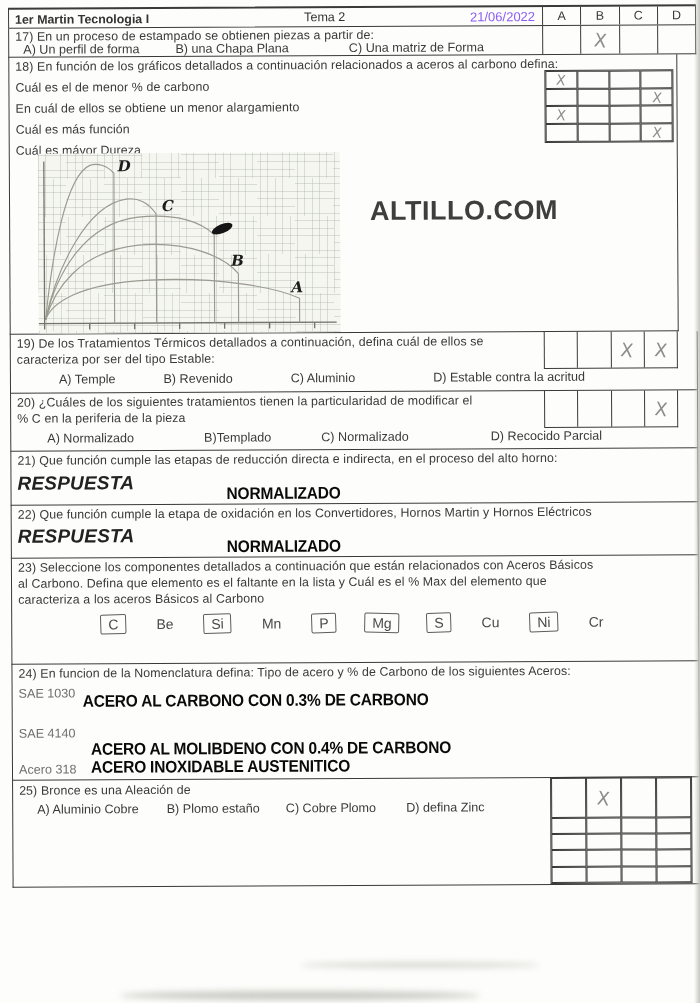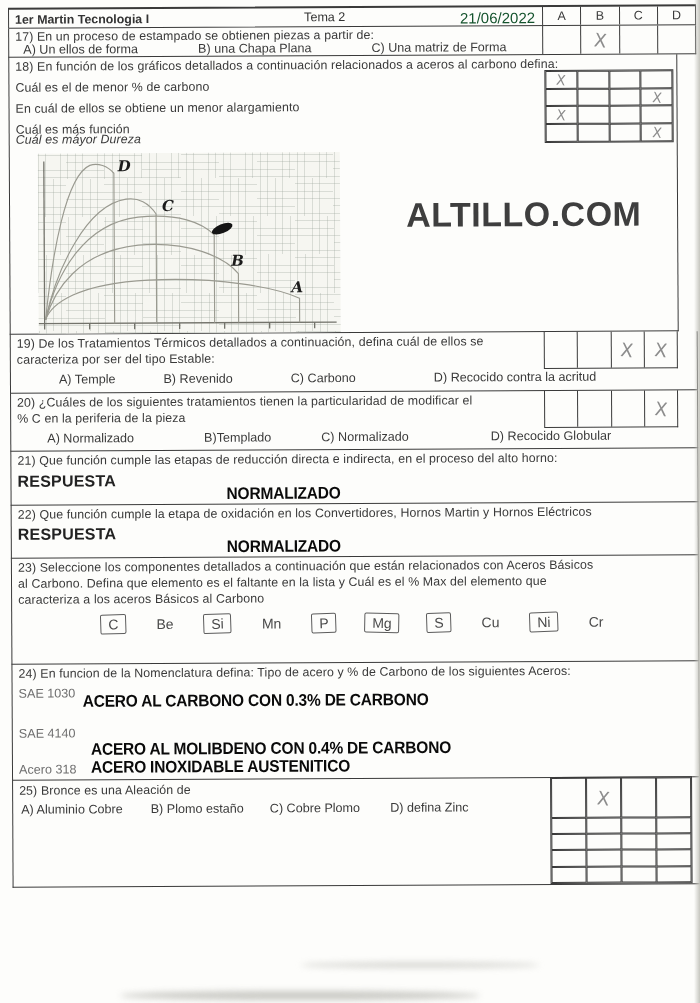--- a/index.html
+++ b/index.html
@@ -36,63 +36,63 @@
   .mini .mcell{
     box-sizing:border-box;border:0.9px solid #3a3a3a;
     display:flex;align-items:center;justify-content:center;
   }
   .stack{position:absolute;display:grid;border:1.6px solid #3a3a3a;}
   .stack .mcell{box-sizing:border-box;border:0.9px solid #3a3a3a;display:flex;align-items:center;justify-content:center;}
   .ink-bold{
     position:absolute;font-weight:bold;color:#0a0a0a;font-size:15.5px;
     letter-spacing:-0.2px;white-space:nowrap;transform:scaleY(1.08);
   }
-  .resp{position:absolute;font-weight:bold;color:#222;font-size:16px;letter-spacing:0.2px;}
+  .resp{position:absolute;font-weight:bold;color:#222;font-size:19px;letter-spacing:0.2px;font-style:italic;}
   .saelabel{position:absolute;color:#6f6f6f;font-size:12.6px;white-space:nowrap;}
   
   .chart{
     position:absolute;background:#f6f6f1;
     background-image:
       repeating-linear-gradient(0deg, rgba(150,160,150,0.30) 0 0.8px, transparent 0.8px 7.4px),
       repeating-linear-gradient(90deg, rgba(150,160,150,0.30) 0 0.8px, transparent 0.8px 7.4px);
   }
   .chart svg{position:absolute;left:0;top:0;}
   .curve-label{font-family:"DejaVu Serif",serif;font-style:italic;font-weight:bold;font-size:15px;fill:#1b1b1b;}
   .watermark{
-    position:absolute;font-weight:bold;font-size:34px;color:#3e3e3e;
-    letter-spacing:0.5px;white-space:nowrap;margin-left:36px;
+    position:absolute;font-weight:bold;font-size:27px;color:#3e3e3e;
+    letter-spacing:0.5px;white-space:nowrap;
   }
   
   .elements{position:absolute;display:flex;align-items:center;gap:27px;font-size:14px;color:#4a4a4a;}
   .elements .el{display:inline-block;padding:1px 3px;}
   .elements .el.boxed{
     border:1.6px solid #5c5c5c;border-radius:2px;padding:1px 7px;
     transform:rotate(-1.6deg);
   }
   .elements .el.boxed:nth-child(even){transform:rotate(1.4deg);}
   
   .q17-opts span:nth-child(1){margin-left:14px}
-  .q17-opts span:nth-child(2){margin-left:60px}
+  .q17-opts span:nth-child(2){margin-left:36px}
   .q17-opts span:nth-child(3){margin-left:60px}
   .q19-opts span:nth-child(1){margin-left:48px}
   .q19-opts span:nth-child(2){margin-left:48px}
   .q19-opts span:nth-child(3){margin-left:58px}
   .q19-opts span:nth-child(4){margin-left:78px}
   .q20-opts span:nth-child(1){margin-left:36px}
   .q20-opts span:nth-child(2){margin-left:70px}
   .q20-opts span:nth-child(3){margin-left:50px}
   .q20-opts span:nth-child(4){margin-left:82px}
-  .q25-opts span:nth-child(1){margin-left:2px}
+  .q25-opts span:nth-child(1){margin-left:18px}
   .q25-opts span:nth-child(2){margin-left:28px}
   .q25-opts span:nth-child(3){margin-left:26px}
   .q25-opts span:nth-child(4){margin-left:30px}
   
   .h-title{position:absolute;left:6px;top:3px;font-size:12.4px;font-weight:bold;color:#333;white-space:nowrap;}
   .h-tema{position:absolute;left:295px;top:2px;font-size:12.6px;color:#333;}
-  .h-date{position:absolute;right:160px;top:2px;font-size:15px;color:#14532d;text-align:right;}
+  .h-date{position:absolute;right:160px;top:2px;font-size:13px;color:#8b5cf6;text-align:right;}
   
   .edge-right{position:absolute;right:0;top:0;width:6px;height:100%;
     background:linear-gradient(to left,#c6c6bf,rgba(198,198,191,0));}
   .smudge{position:absolute;background:#b9b9b3;filter:blur(3px);border-radius:50%;opacity:0.55;}
 </style>
 </head>
 <body>
 
 <div class="sheet">
 
@@ -104,21 +104,21 @@
       <div class="cell" style="width:38.25px;">A</div>
       <div class="cell" style="width:38.25px;">B</div>
       <div class="cell" style="width:38.25px;">C</div>
       <div class="cell" style="width:38.25px;">D</div>
     </div>
   </div>
 
   <div class="row" style="top:21px;height:29px;width:688px;">
     <div class="qline" style="top:1px;">17) En un proceso de estampado se obtienen piezas a partir de:</div>
     <div class="opts q17-opts" style="top:14px;">
-      <span>A) Un ellos de forma</span>
+      <span>A) Un perfil de forma</span>
       <span>B) una Chapa Plana</span>
       <span>C) Una matriz de Forma</span>
     </div>
     <div class="agrid" style="right:0;width:153px;">
       <div class="cell" style="width:38.25px;">
           <span class="xmark"></span>
         </div>
       <div class="cell" style="width:38.25px;">
           <span class="xmark">X</span>
         </div>
@@ -129,21 +129,21 @@
           <span class="xmark"></span>
         </div>
     </div>
   </div>
 
   <div class="row" style="top:50px;height:277px;width:669px;">
     <div class="qline" style="top:2px;">18) En función de los gráficos detallados a continuación relacionados a aceros al carbono defina:</div>
     <div class="qline" style="top:23px;">Cuál es el de menor % de carbono</div>
     <div class="qline" style="top:44px;">En cuál de ellos se obtiene un menor alargamiento</div>
     <div class="qline" style="top:65px;">Cuál es más función</div>
-    <div class="qline" style="top:75px;font-style:italic;">Cuál es máyor Dureza</div>
+    <div class="qline" style="top:86px;">Cuál es máyor Dureza</div>
 
     <div class="mini" style="left:535px;top:15px;width:127px;grid-template-columns:repeat(4,1fr);grid-template-rows:repeat(4,17.7px);">
       <div class="mcell">
           <span class="xmark">X</span>
         </div>
       <div class="mcell">
           <span class="xmark"></span>
         </div>
       <div class="mcell">
           <span class="xmark"></span>
@@ -217,22 +217,22 @@
 
     <span class="watermark" style="left:360px;top:140px;">ALTILLO.COM</span>
   </div>
 
   <div class="row" style="top:327px;height:59px;width:688px;">
     <div class="qline" style="top:2px;">19) De los Tratamientos Térmicos detallados a continuación, defina cuál de ellos se</div>
     <div class="qline" style="top:18px;">caracteriza por ser del tipo Estable:</div>
     <div class="opts q19-opts" style="top:38px;">
       <span>A) Temple</span>
       <span>B) Revenido</span>
-      <span>C) Carbono</span>
-      <span>D) Recocido contra la acritud</span>
+      <span>C) Aluminio</span>
+      <span>D) Estable contra la acritud</span>
     </div>
     <div class="agrid" style="right:19px;width:134px;height:37px;border-bottom:1.7px solid #3a3a3a;border-right:1.7px solid #3a3a3a;">
       <div class="cell" style="width:33.5px;">
           <span class="xmark"></span>
         </div>
       <div class="cell" style="width:33.5px;">
           <span class="xmark"></span>
         </div>
       <div class="cell" style="width:33.5px;">
           <span class="xmark">X</span>
@@ -243,21 +243,21 @@
     </div>
   </div>
 
   <div class="row" style="top:386px;height:58px;width:688px;">
     <div class="qline" style="top:2px;">20)  ¿Cuáles de los siguientes tratamientos tienen la particularidad de modificar el</div>
     <div class="qline" style="top:18px;">% C en la periferia de la pieza</div>
     <div class="opts q20-opts" style="top:38px;">
       <span>A) Normalizado</span>
       <span>B)Templado</span>
       <span>C) Normalizado</span>
-      <span>D) Recocido Globular</span>
+      <span>D) Recocido Parcial</span>
     </div>
     <div class="agrid" style="right:19px;width:134px;height:37px;border-bottom:1.7px solid #3a3a3a;border-right:1.7px solid #3a3a3a;">
       <div class="cell" style="width:33.5px;">
           <span class="xmark"></span>
         </div>
       <div class="cell" style="width:33.5px;">
           <span class="xmark"></span>
         </div>
       <div class="cell" style="width:33.5px;">
           <span class="xmark"></span>

